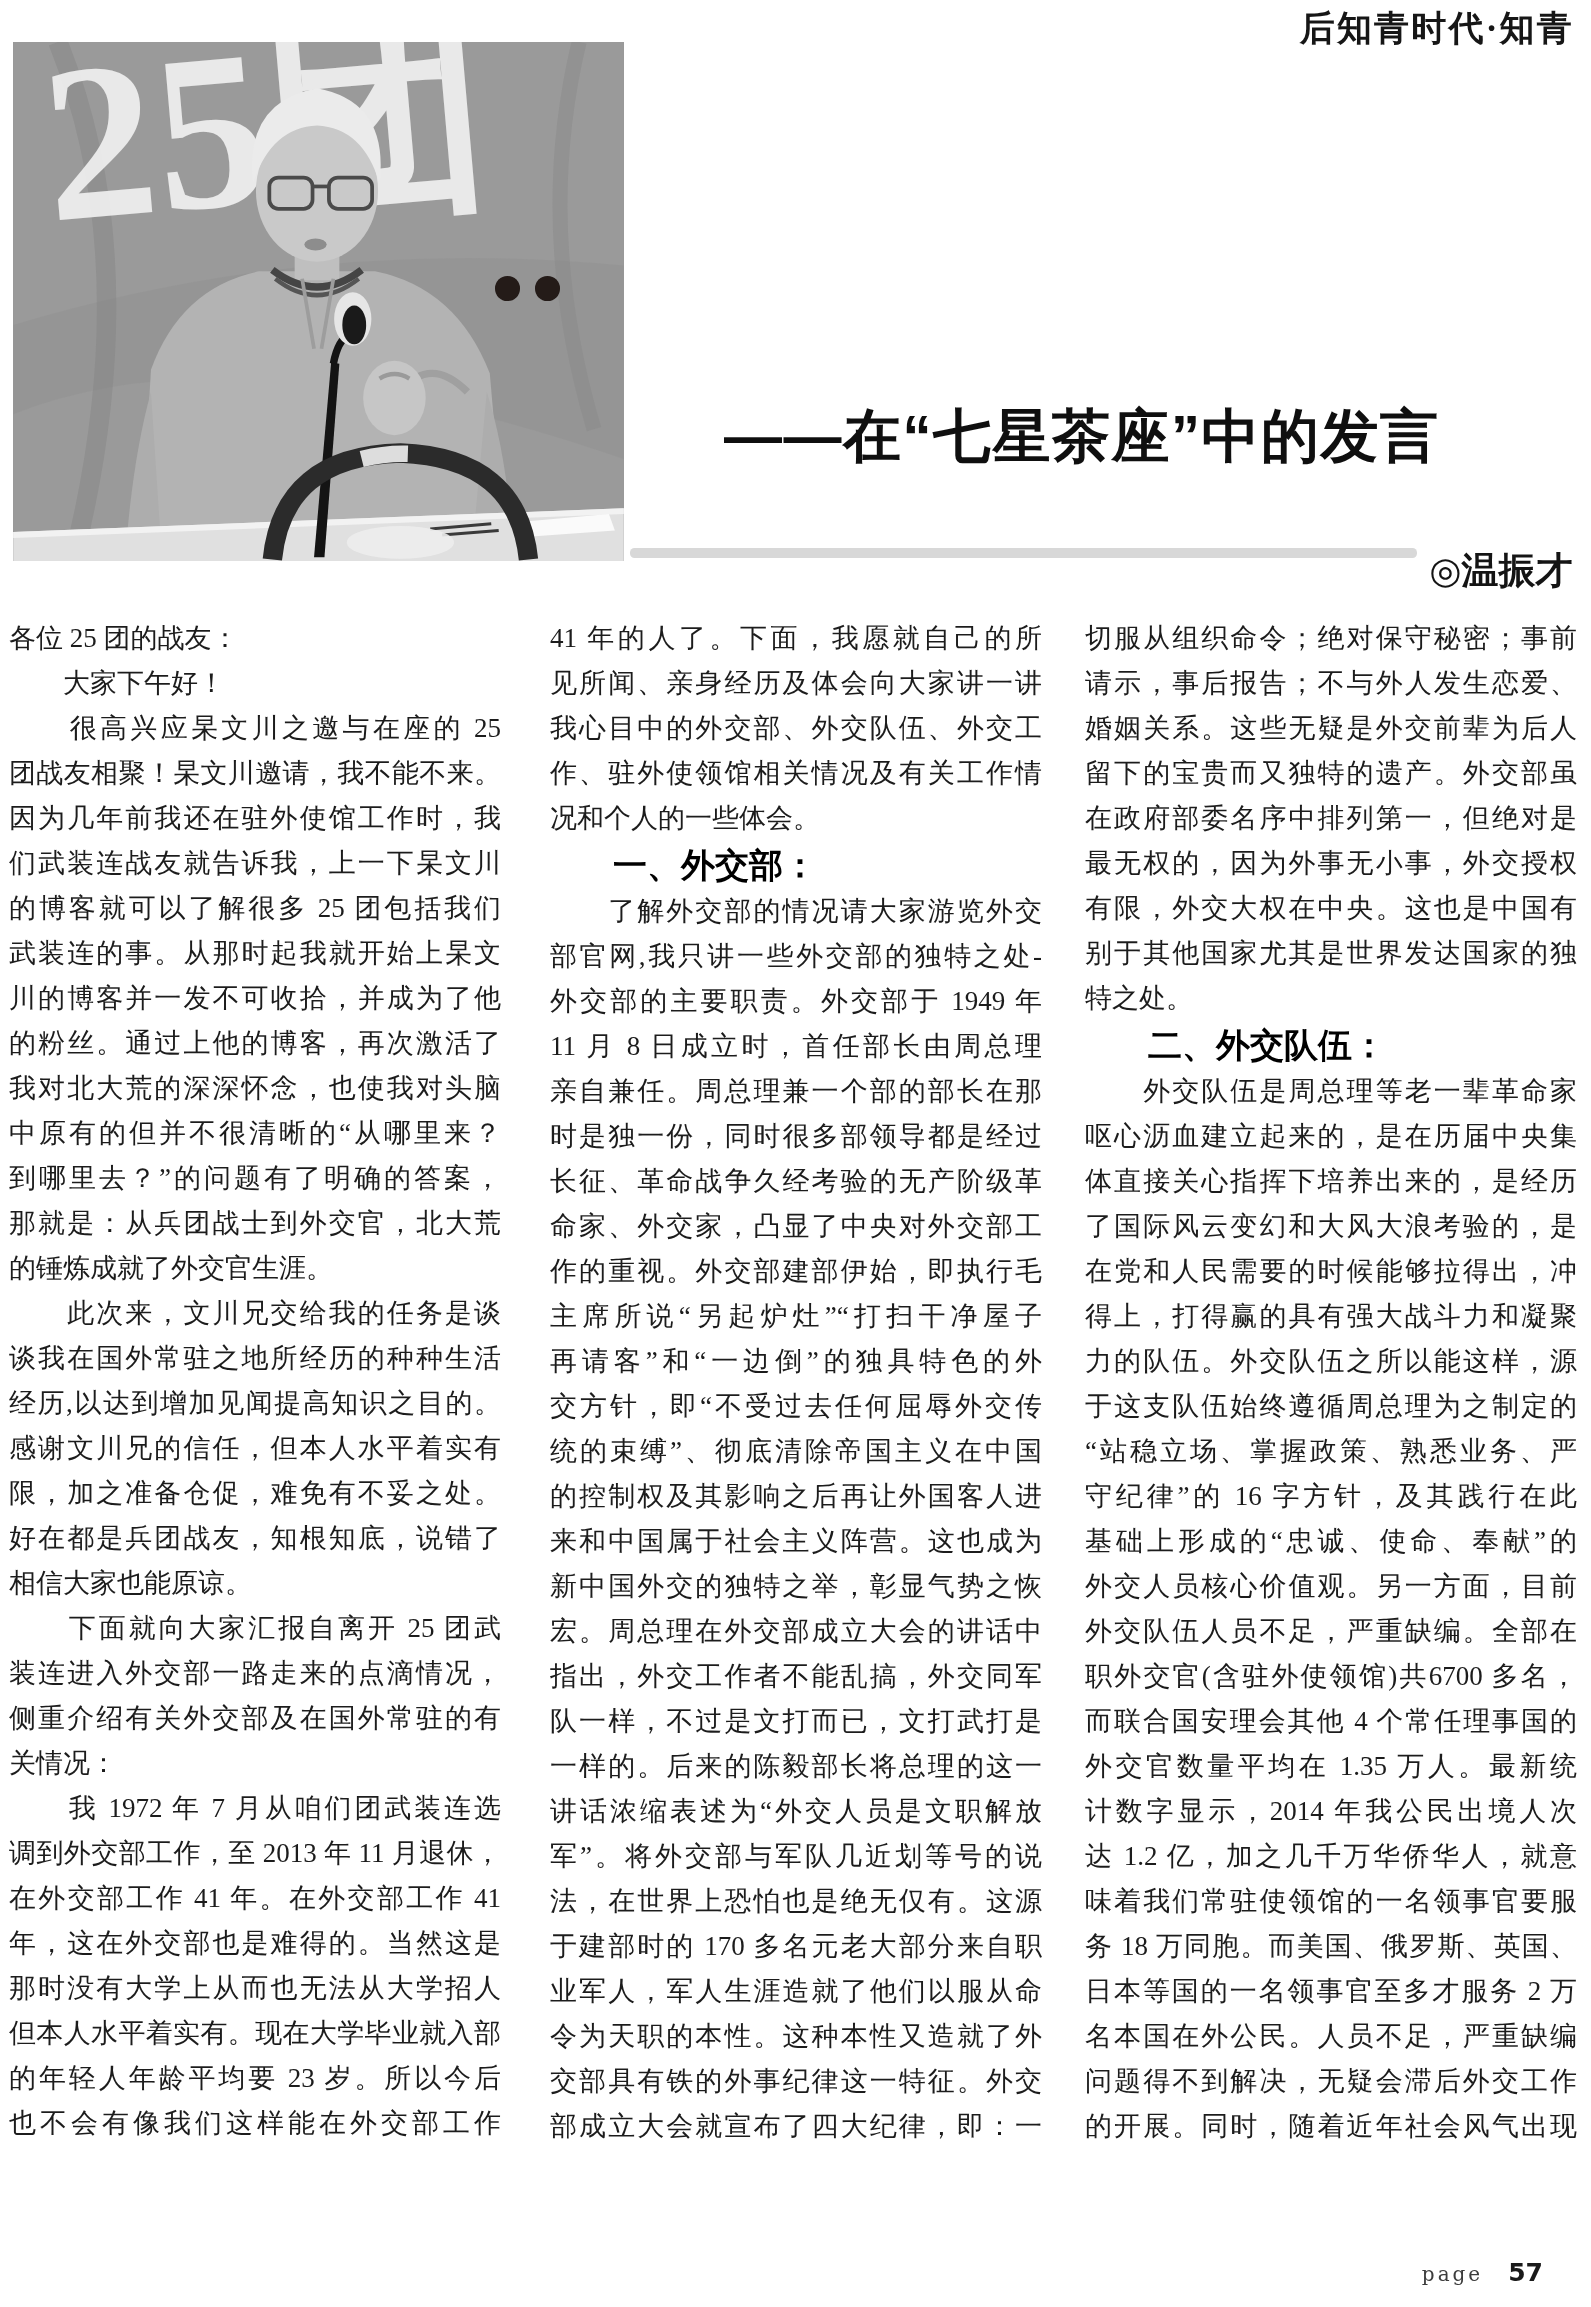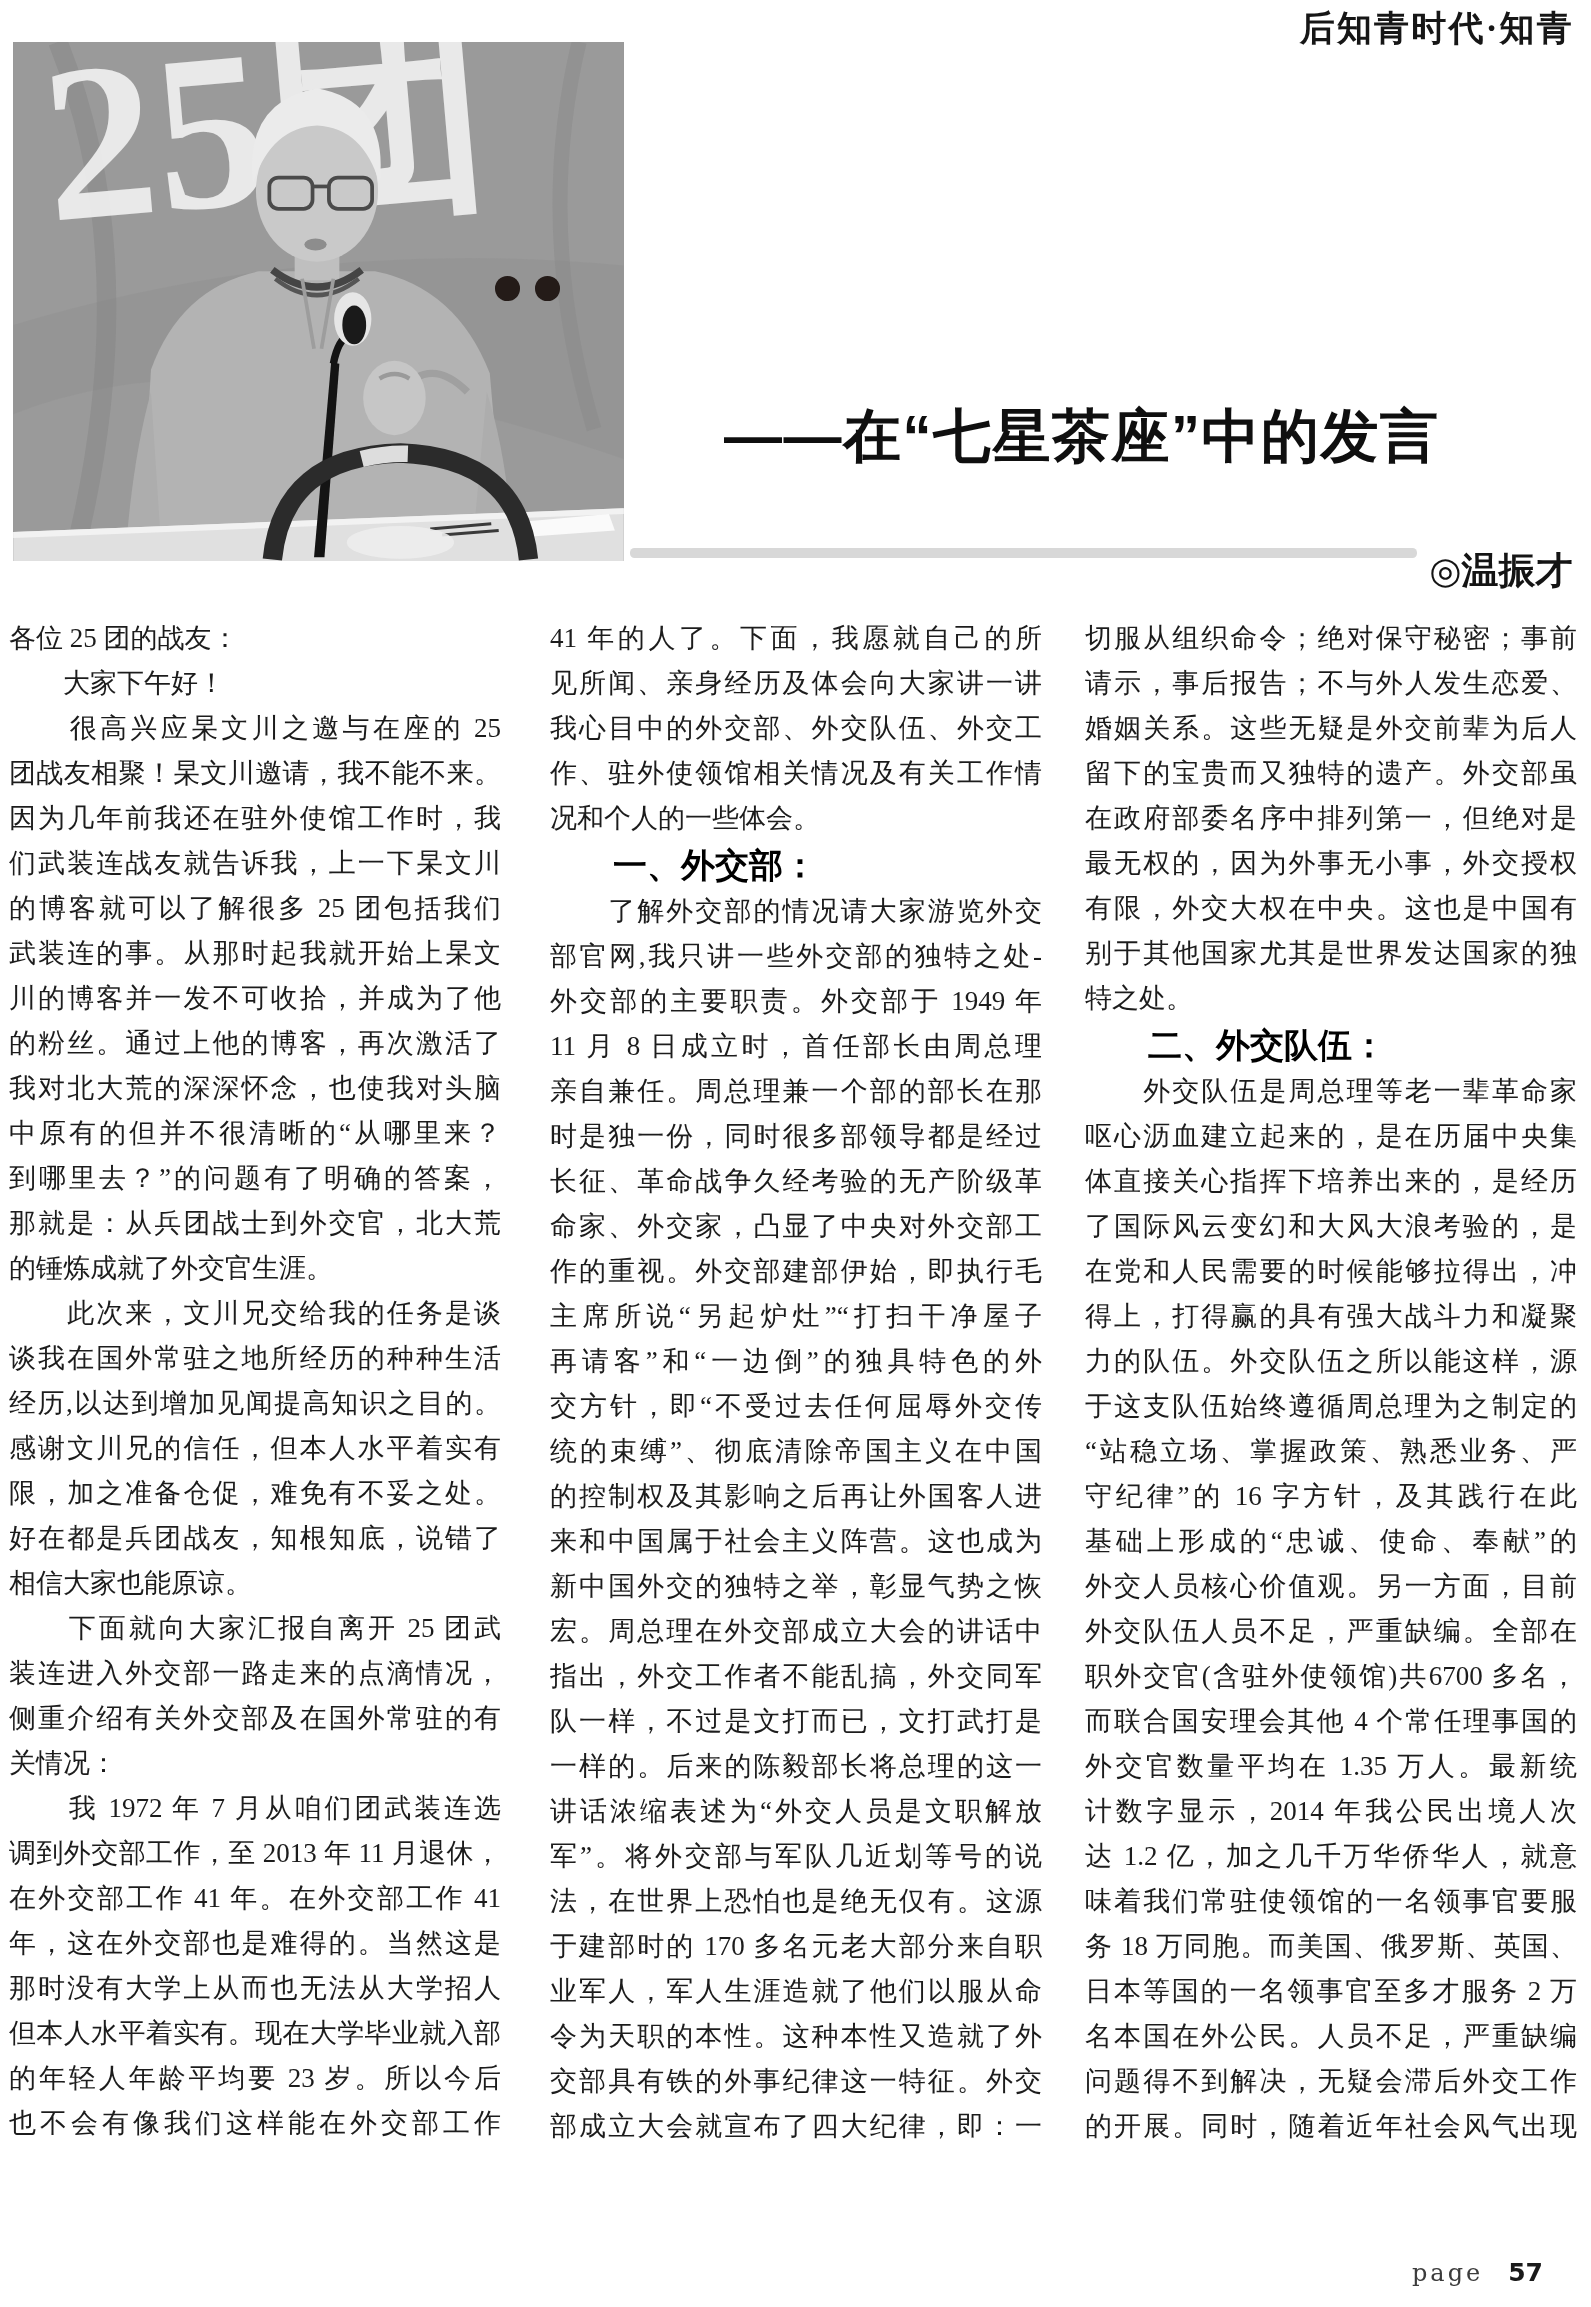--- a/index.html
+++ b/index.html
@@ -56,21 +56,21 @@
     font-family:"Liberation Sans","DejaVu Sans",sans-serif;
     font-weight:bold;color:#000;text-align:left;text-align-last:left;
   }
   
   .footer{
     position:absolute;top:2258px;right:49px;
     display:flex;align-items:baseline;gap:25px;
   }
   .footer .pword{
     font-family:"DejaVu Serif","Liberation Serif",serif;
-    font-size:24px;letter-spacing:3px;color:#3c3c3c;
+    font-size:20px;letter-spacing:3px;color:#3c3c3c;
   }
   .footer .pnum{
     font-family:"DejaVu Sans","Liberation Sans",sans-serif;
     font-weight:bold;font-size:25px;color:#1a1a1a;
   }
 </style>
 </head>
 <body>
 
 <div class="section-header">后知青时代·知青</div>

